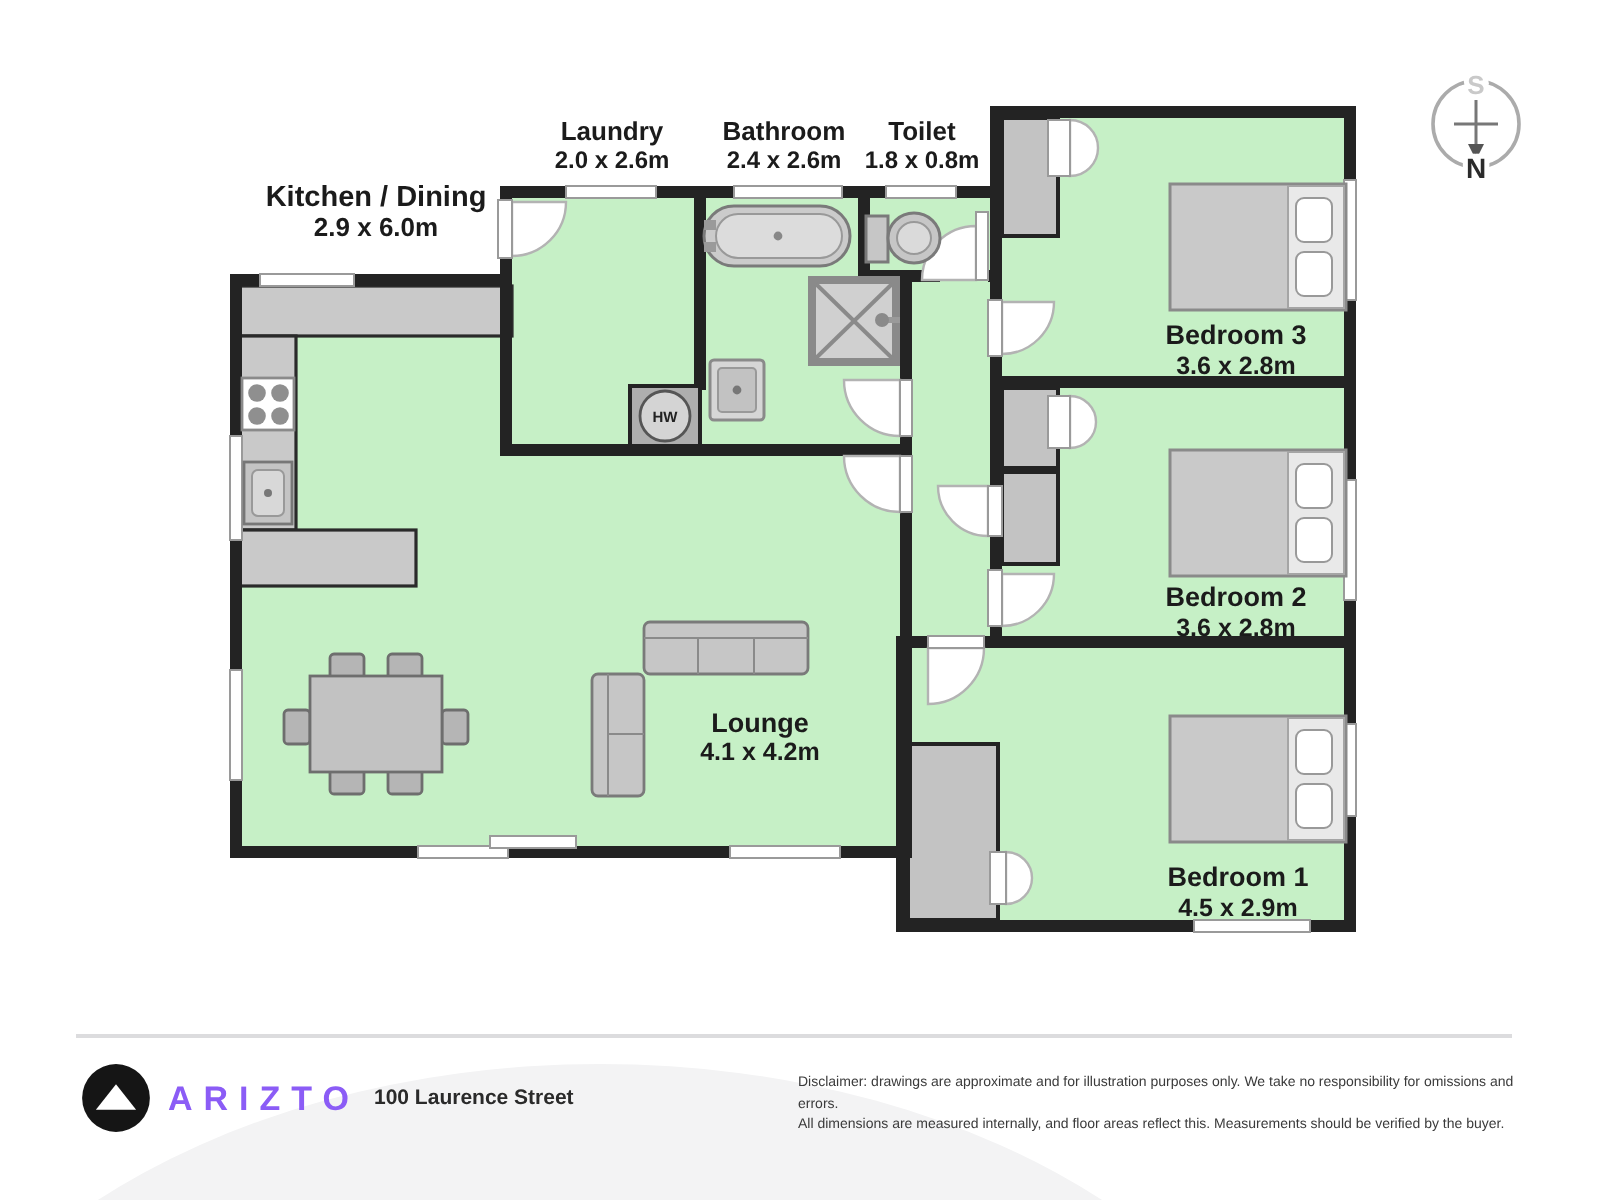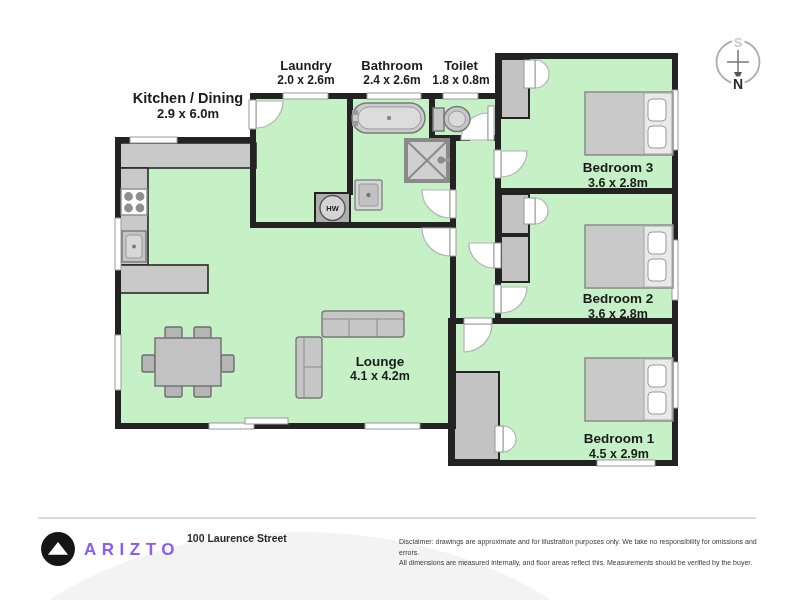--- a/index.html
+++ b/index.html
@@ -12,21 +12,21 @@
     position:absolute;left:-60px;top:532px;width:720px;height:480px;
     border-radius:50%;background:#f3f3f4;z-index:0;
   }
   #plan{position:absolute;left:0;top:0;z-index:1;}
   .room-name{font-weight:700;fill:#1b1b1b;}
   .room-dims{font-weight:600;fill:#1b1b1b;}
   .footer{position:absolute;z-index:2;}
   #footer-line{left:38px;top:517px;width:718px;height:2px;background:#dcdcde;}
   #logo{left:40px;top:531px;width:36px;height:36px;}
   #brand{left:84px;top:540px;font-size:17px;font-weight:700;letter-spacing:5.5px;color:#8b5cf6;}
-  #address{left:187px;top:532px;font-size:10.5px;font-weight:700;color:#2a2a2a;}
+  #address{left:187px;top:543px;font-size:10.5px;font-weight:700;color:#2a2a2a;}
   #disclaimer{left:399px;top:537px;width:360px;font-size:7px;line-height:10.5px;color:#3a3a3a;}
 </style>
 </head>
 <body>
 
 <div class="bg-blob"></div>
 
 <svg id="plan" width="800" height="600" viewBox="0 0 800 600">
 
   <g>

